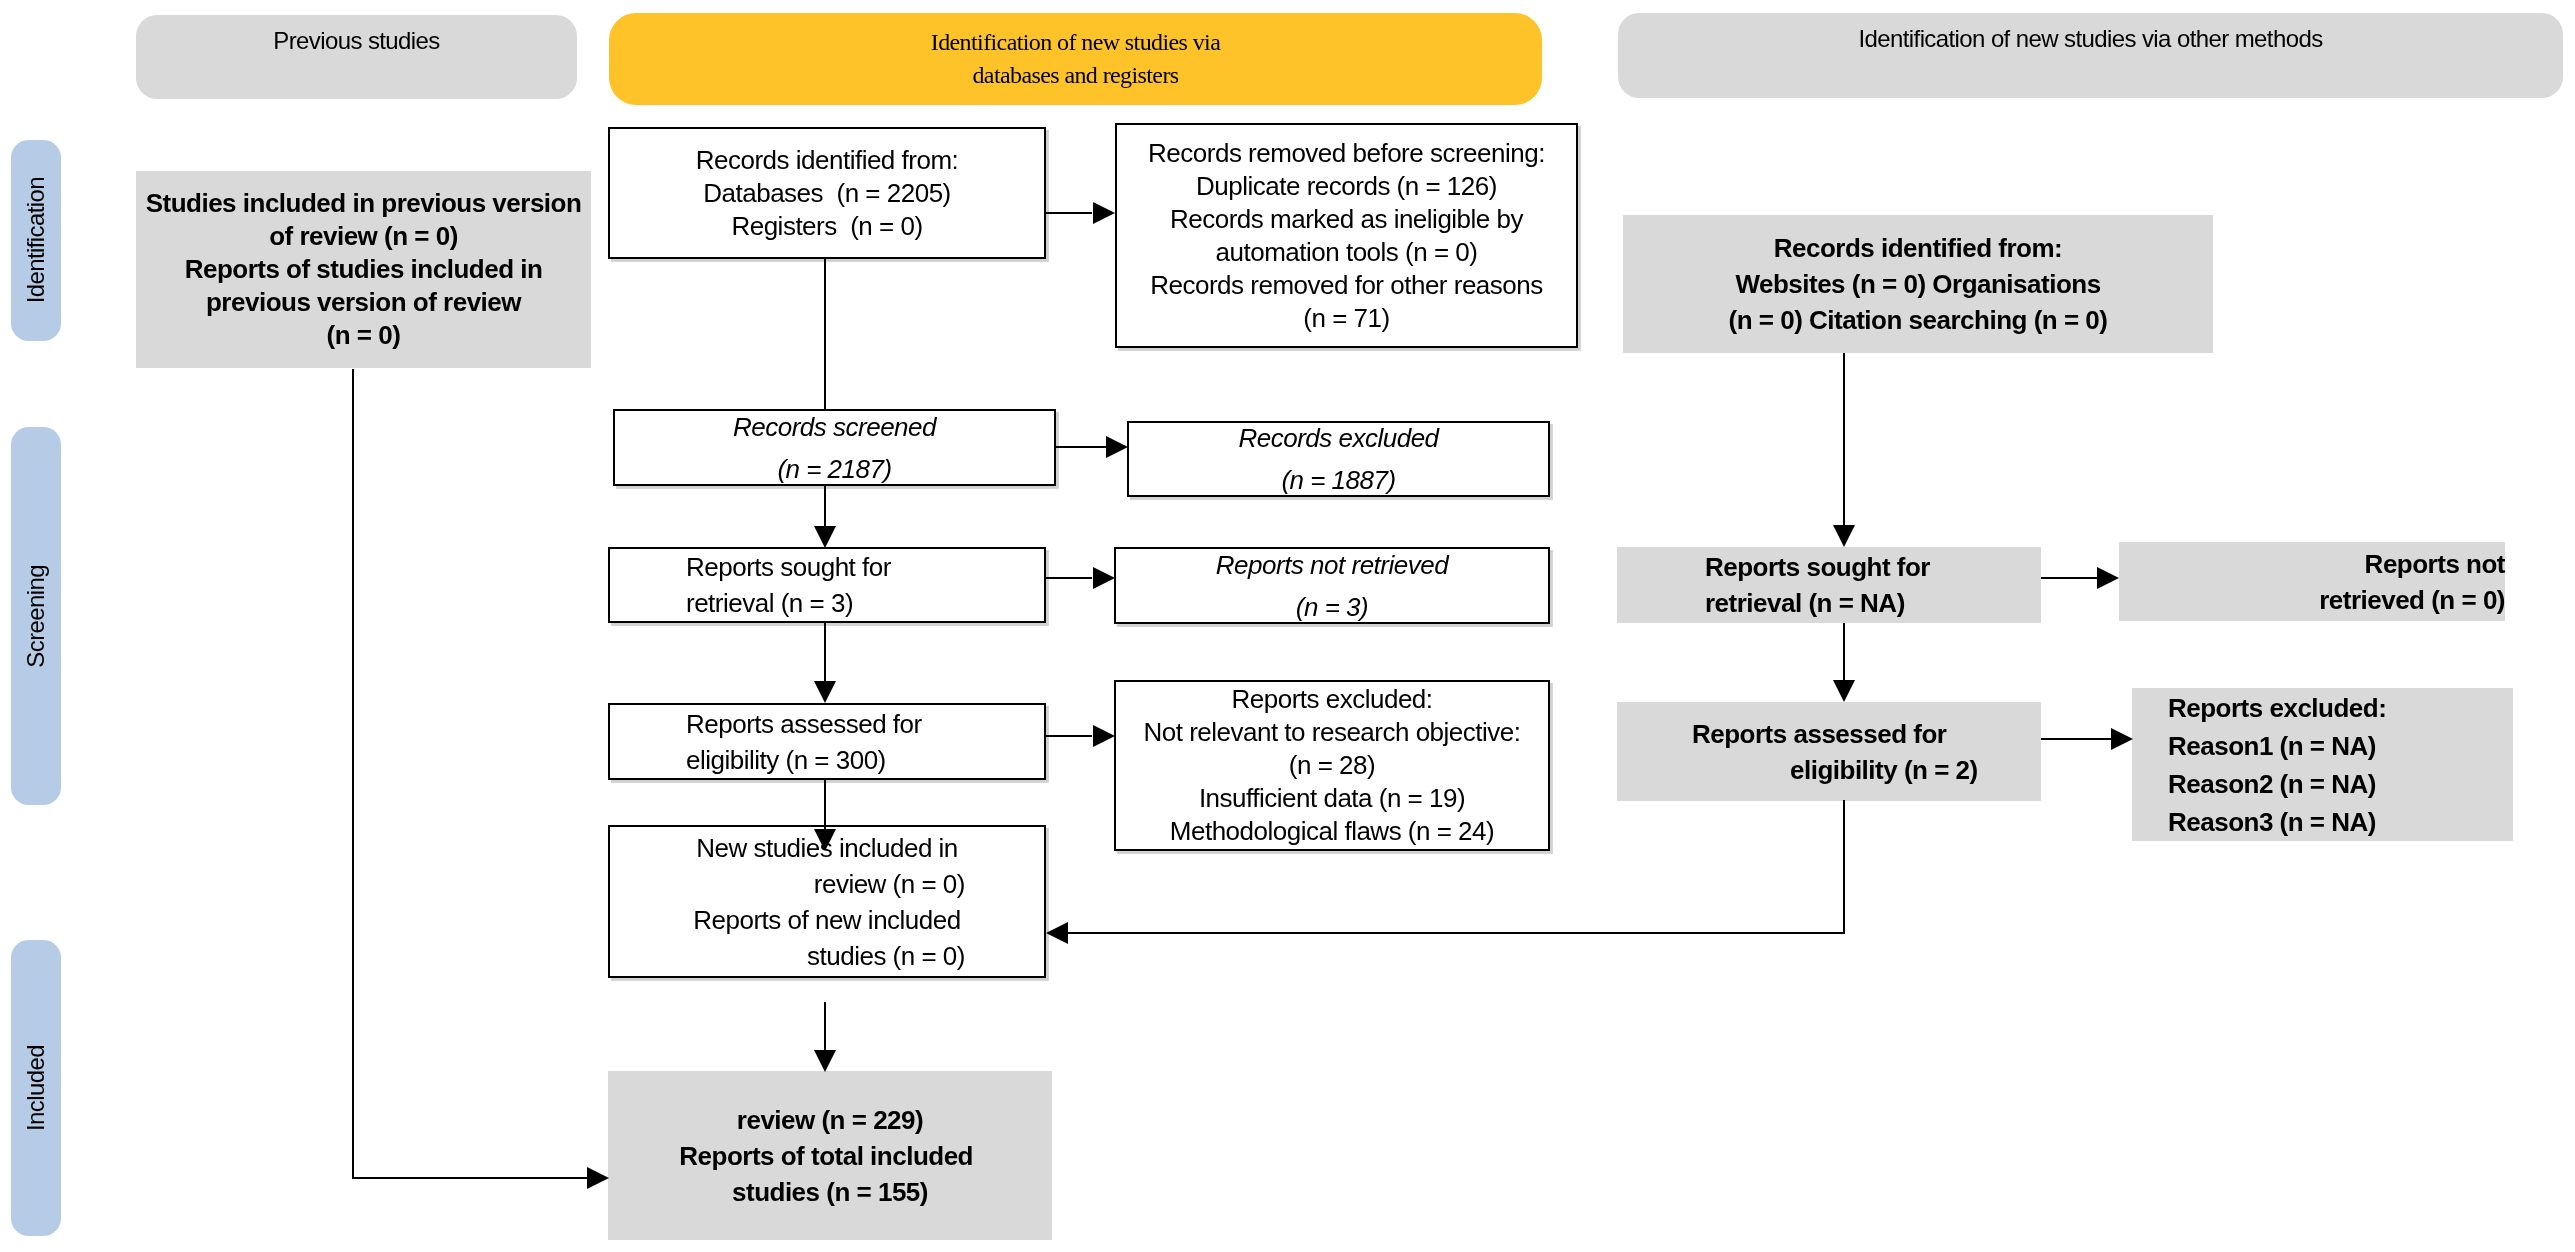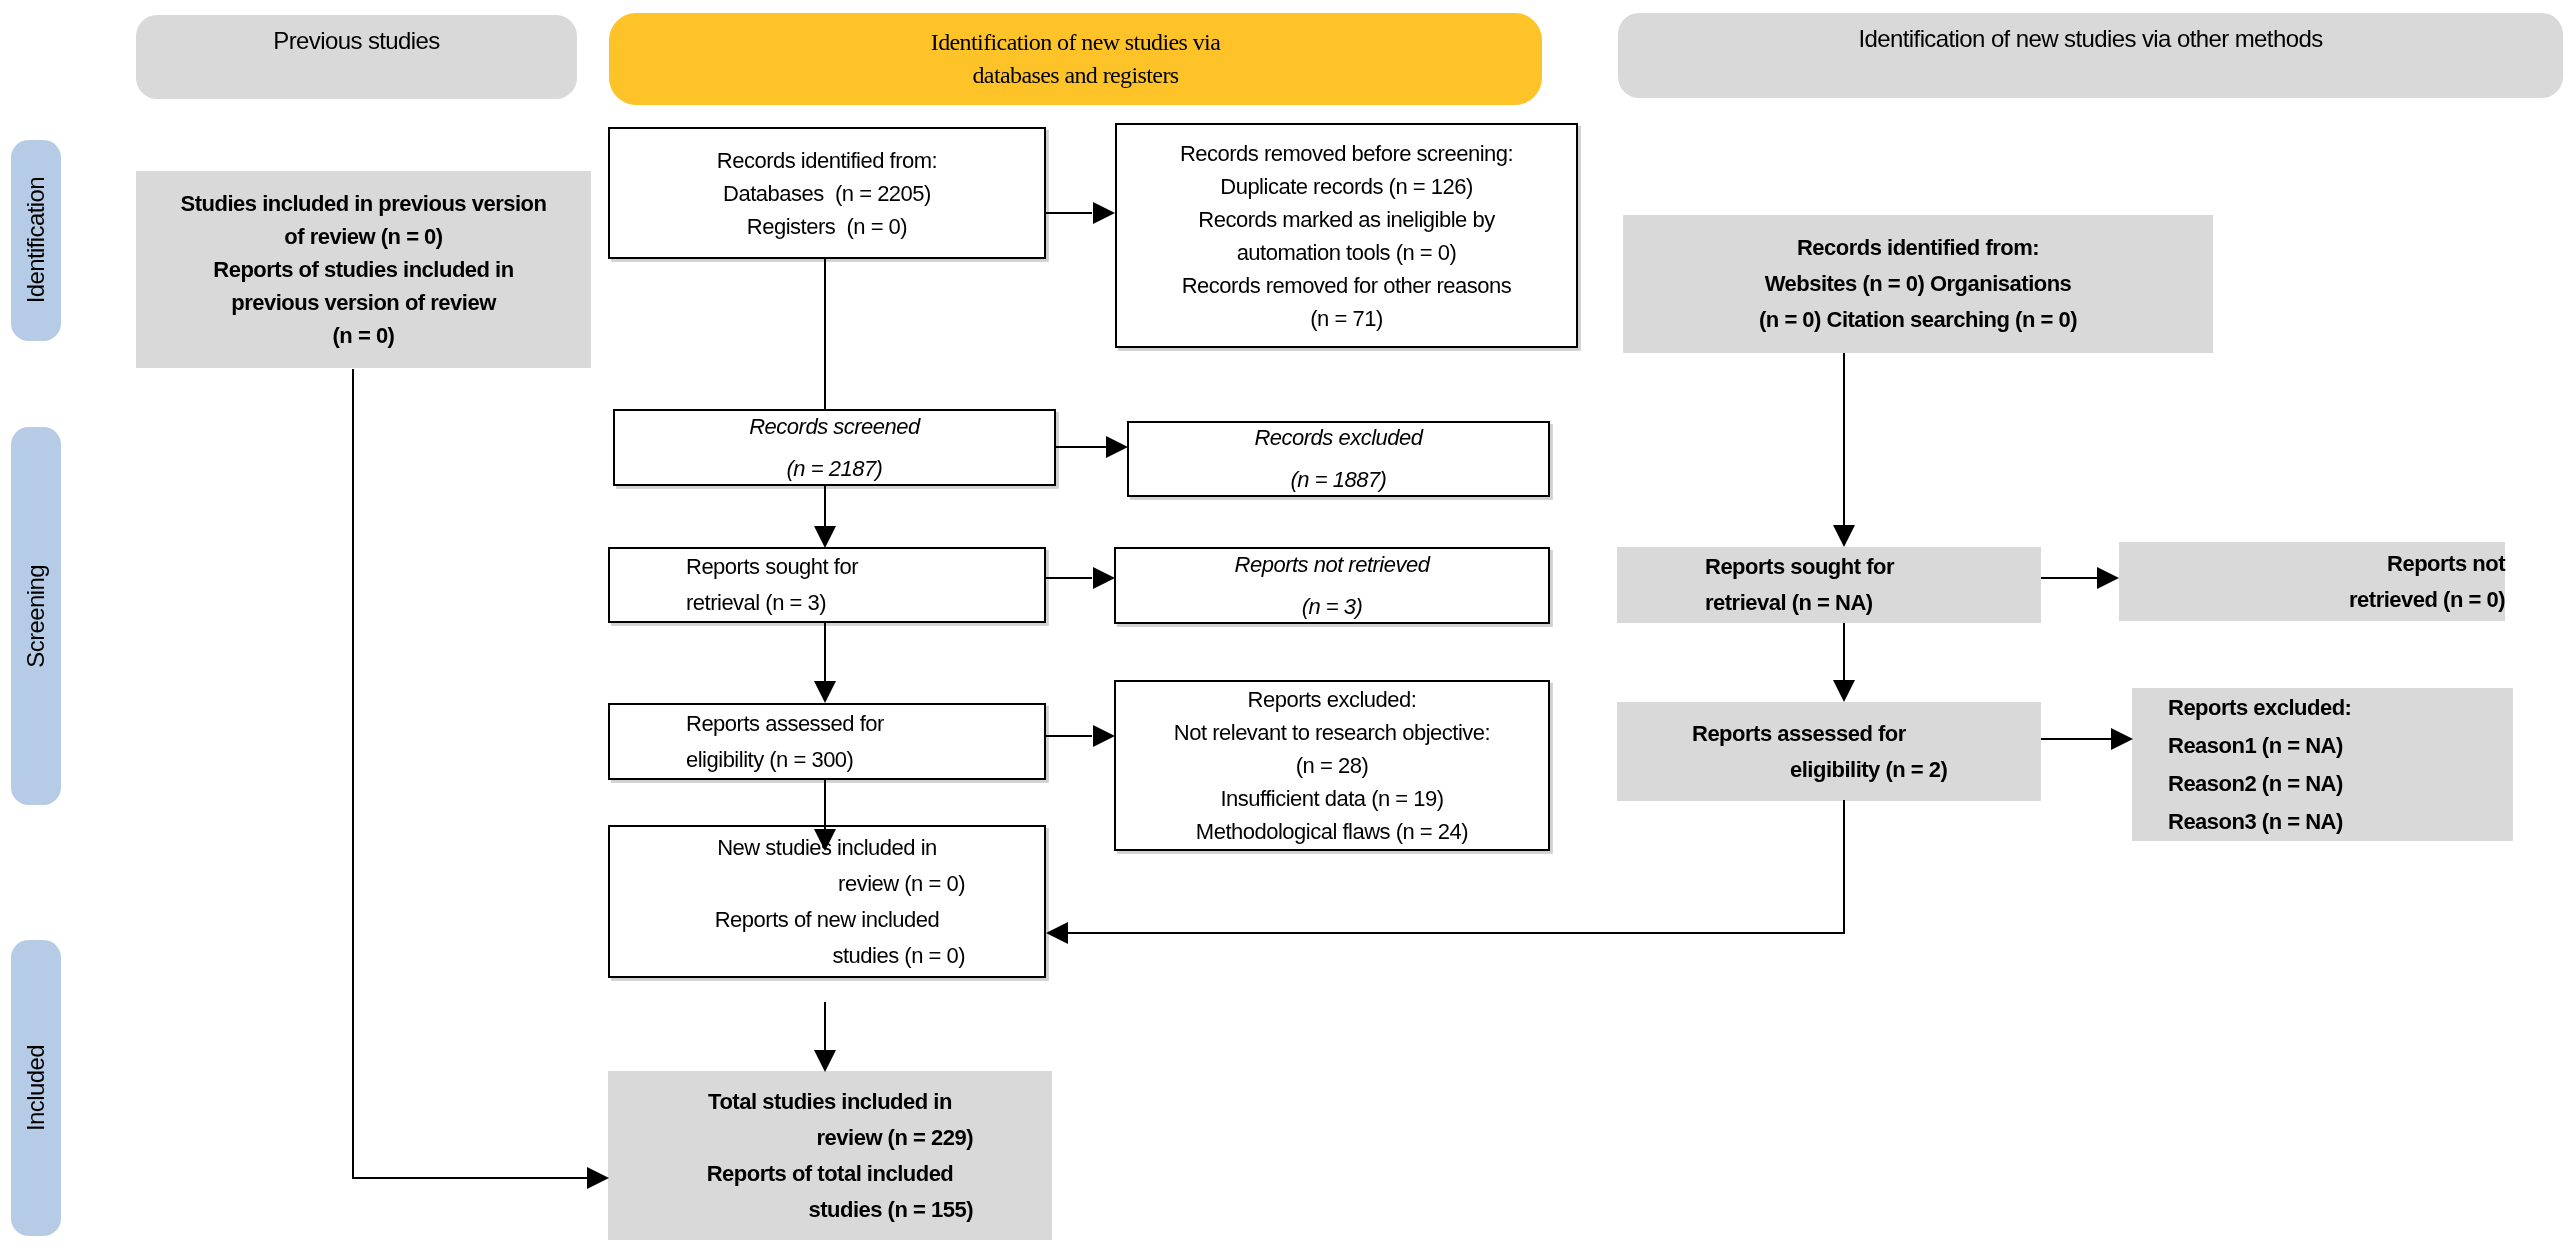--- a/index.html
+++ b/index.html
@@ -6,21 +6,21 @@
   #canvas{position:relative;width:2576px;height:1253px;background:#ffffff;overflow:hidden;
           font-family:"Liberation Sans","DejaVu Sans",sans-serif;color:#000;}
   .hdr{position:absolute;display:flex;flex-direction:column;align-items:center;
        font-size:24px;letter-spacing:-0.6px;line-height:30.5px;}
   .gray-hdr{background:var(--graybox,#D9D9D9);border-radius:21px;justify-content:flex-start;padding-top:9.4px;}
   .orange-hdr{background:var(--orange,#FDC328);border-radius:27px;justify-content:center;font-family:Liberation Serif, serif;}
   .stage{position:absolute;background:var(--blue,#B6CCE6);border-radius:17.6px;
          display:flex;align-items:center;justify-content:center;}
   .vtext{writing-mode:vertical-rl;transform:rotate(180deg);font-size:24px;letter-spacing:-0.6px;}
   .box{position:absolute;display:flex;flex-direction:column;justify-content:center;
-       font-size:22px;letter-spacing:-0.5px;}
+       font-size:26px;letter-spacing:-0.5px;}
   .white{background:#ffffff;border:2.3px solid #000;box-shadow:2.9px 2.9px 0 rgba(0,0,0,0.18);}
   .gray{background:var(--graybox,#D9D9D9);font-weight:bold;}
   .ln{text-align:center;line-height:33px;white-space:pre-wrap;}
   .sp .ln{line-height:42px;font-style:italic;}
   .lh62 .ln{line-height:36px;}
   .left-align .ln{text-align:left;padding-left:76px;}
   .left-align2 .ln{text-align:left;padding-left:88px;}
   .left-align3 .ln{text-align:right;padding-left:46px;}
   .reasons .ln{text-align:left;padding-left:36px;line-height:38px;}
   .hang .ln:nth-child(odd){text-align:center;}
@@ -111,21 +111,20 @@
       <div class="ln">Insufficient data (n = 19)</div>
       <div class="ln">Methodological flaws (n = 24)</div>
     </div>
   <div class="box white hang lh62" style="left:608px;top:825px;width:434px;height:149px">
       <div class="ln">New studies included in</div>
       <div class="ln">review (n = 0)</div>
       <div class="ln">Reports of new included</div>
       <div class="ln">studies (n = 0)</div>
     </div>
   <div class="box gray hang lh62" style="left:608px;top:1071px;width:444px;height:169px">
-      <div class="ln">Total studies included in</div>
       <div class="ln">review (n = 229)</div>
       <div class="ln">Reports of total included</div>
       <div class="ln">studies (n = 155)</div>
     </div>
 
   <div class="box gray lh62" style="left:1623px;top:215px;width:590px;height:138px">
       <div class="ln">Records identified from:</div>
       <div class="ln">Websites (n = 0) Organisations</div>
       <div class="ln">(n = 0) Citation searching (n = 0)</div>
     </div>

